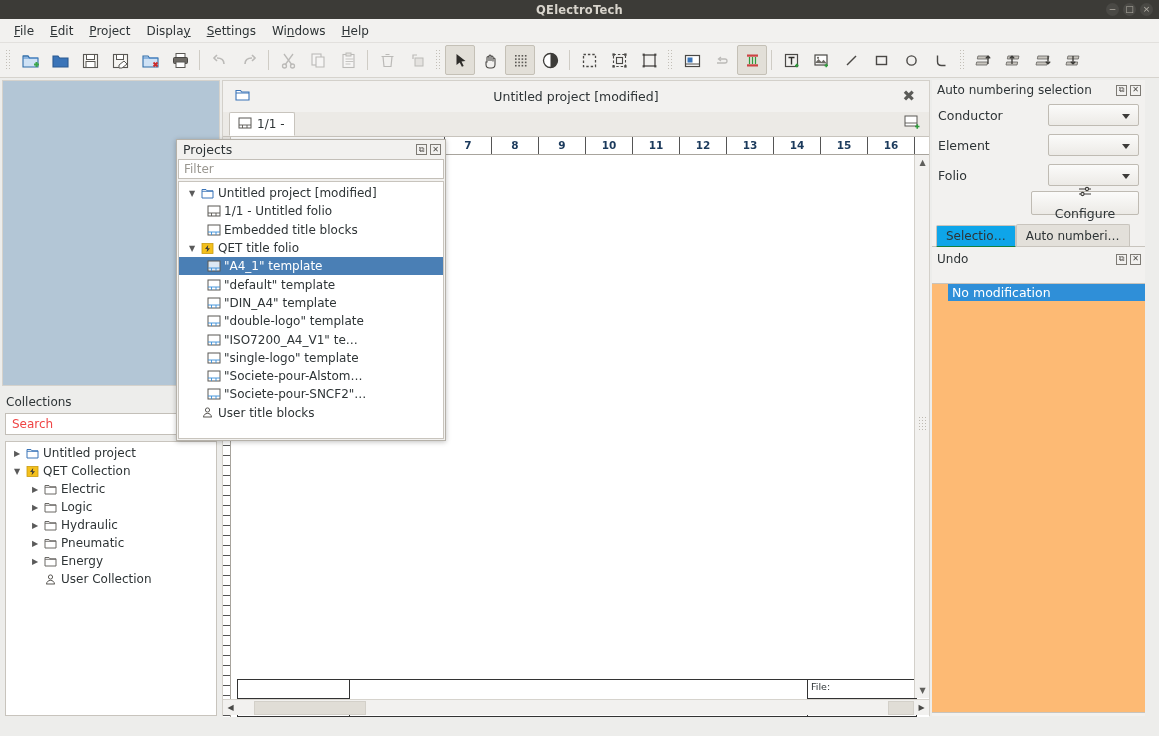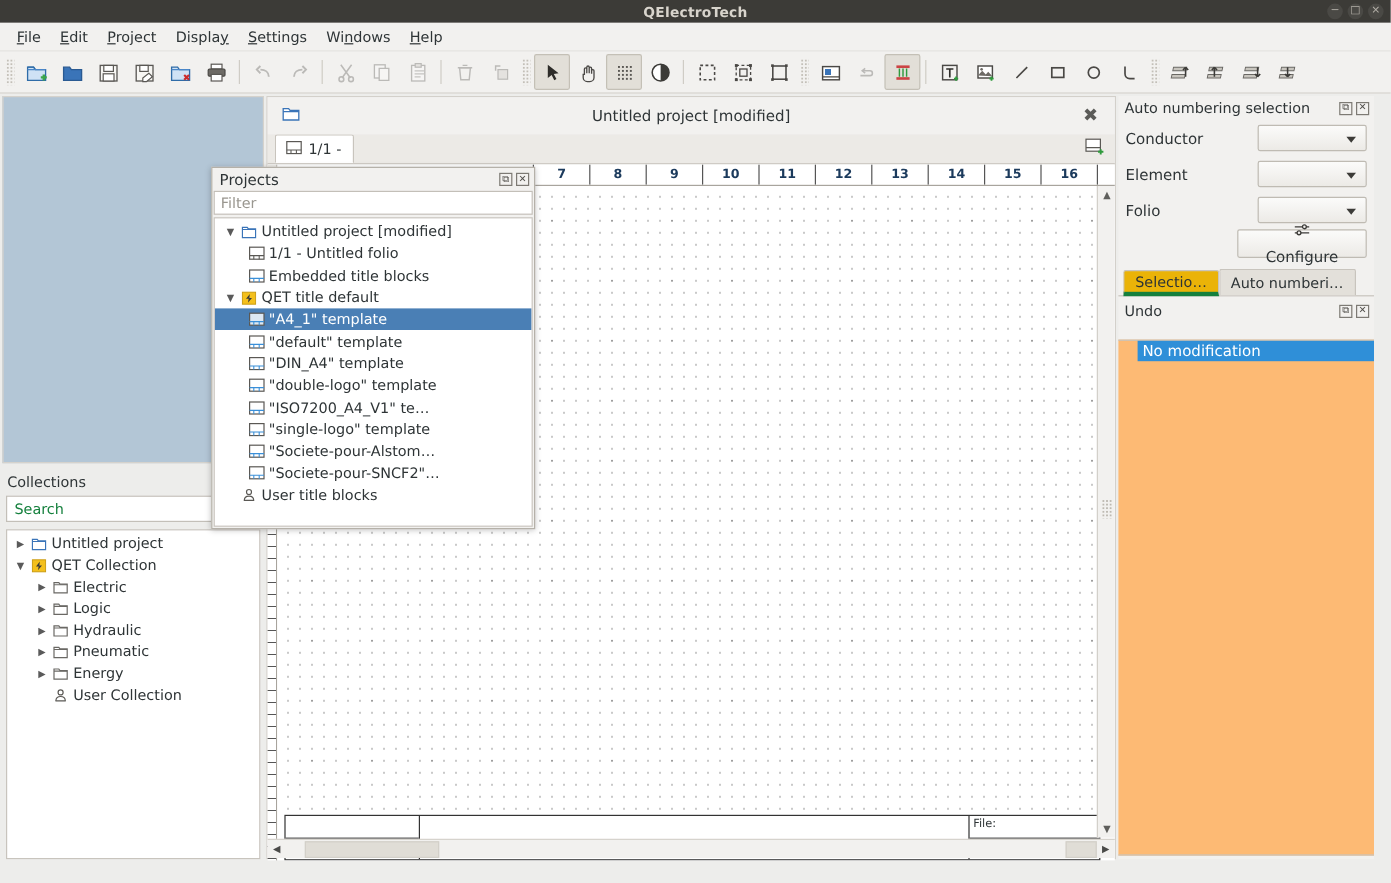--- a/index.html
+++ b/index.html
@@ -67,21 +67,21 @@
 
   
   .collections {
     position:absolute; left:0px; top:392px; width:222px; height:320px;
   }
   .panel-title {
     font-size:12px; padding:3px 6px 4px 6px; color:#2e3436;
   }
   .search-box {
     margin:0 5px; height:22px; background:#fff; border:1px solid #c3bfb8;
-    display:flex; align-items:center; padding:0 6px; color:#15803d; font-size:12px;
+    display:flex; align-items:center; padding:0 6px; color:#ef4444; font-size:12px;
   }
   .tree-box {
     margin:6px 5px 0 5px; background:#fff; border:1px solid #c8c4bd;
     height:275px; overflow:hidden; padding-top:2px;
   }
   .tree-row {
     display:flex; align-items:center; height:18px; padding-left:4px; font-size:12px;
     white-space:nowrap;
   }
   .arrow { width:14px; display:flex; justify-content:center; align-items:center; color:#5a5a5a; font-size:8px; }
@@ -201,21 +201,21 @@
     border:1px solid #bfbbb3; border-radius:2px;
     display:flex; align-items:center; justify-content:center; gap:5px; font-size:12.5px;flex-direction:column;
   }
   .tabs2 { display:flex; align-items:flex-end; height:24px; margin-top:8px; padding-left:4px;
            border-bottom:1px solid #c8c4bd; }
   .tab2 {
     height:22px; padding:0 9px; font-size:12px; display:flex; align-items:center;
     border:1px solid #c8c4bd; border-bottom:none; border-radius:2px 2px 0 0;
     background:#e3e0da;
   }
-  .tab2.active { background:#eab308; border-bottom:4px solid #15803d; margin-bottom:-1px; }
+  .tab2.active { background:#0ea5e9; border-bottom:1px solid #15803d; margin-bottom:-1px; }
   .undo-list {
     margin:14px 0px; background:#fdba74; border:1px solid #c8c4bd; border-left:0; border-right:0;
     height:430px;
     padding-left:16px;
   }
   .undo-item { background:#2f8fd8; color:#fff; font-size:12.5px; padding:1px 4px; }
 
   
   .projects {
     position:absolute; left:176px; top:139px; width:270px; height:302px;
@@ -838,21 +838,21 @@
       </div>
 
       <div class="p-row" style="padding-left:6px">
         <span class="arrow">▼</span>
         <span class="tree-ico">
           <svg width="13" height="13" viewBox="0 0 13 13">
               <rect x="1" y="1.5" width="11" height="10" fill="#f4c01c" stroke="#c99b10" stroke-width=".8"></rect>
               <path d="M7.2 3L4 7h2.2l-.6 3.2L9 6.3H6.8z" fill="#3c3b38"></path>
             </svg>
         </span>
-        <span class="tree-label">QET title default</span>
+        <span class="tree-label">QET title folio</span>
       </div>
 
       <div class="p-row sel" style="padding-left:26px">
         <span class="tree-ico">
           <svg width="14" height="12" viewBox="0 0 14 12">
               <rect x="1" y="1" width="12" height="10" fill="#dce8f3" stroke="#5a5854" stroke-width="1"></rect>
               <path d="M1 8h12" stroke="#3a8fd8" stroke-width=".9"></path>
               <path d="M4.5 8v3M9 8v3" stroke="#3a8fd8" stroke-width=".9"></path>
             </svg>
         </span>

